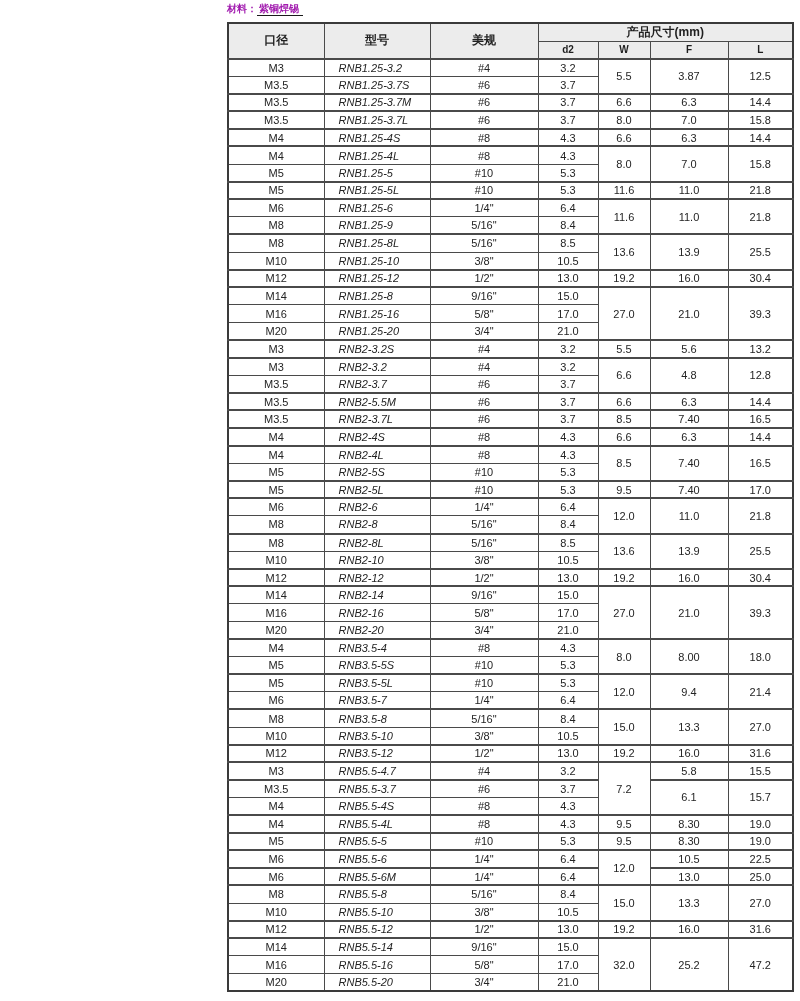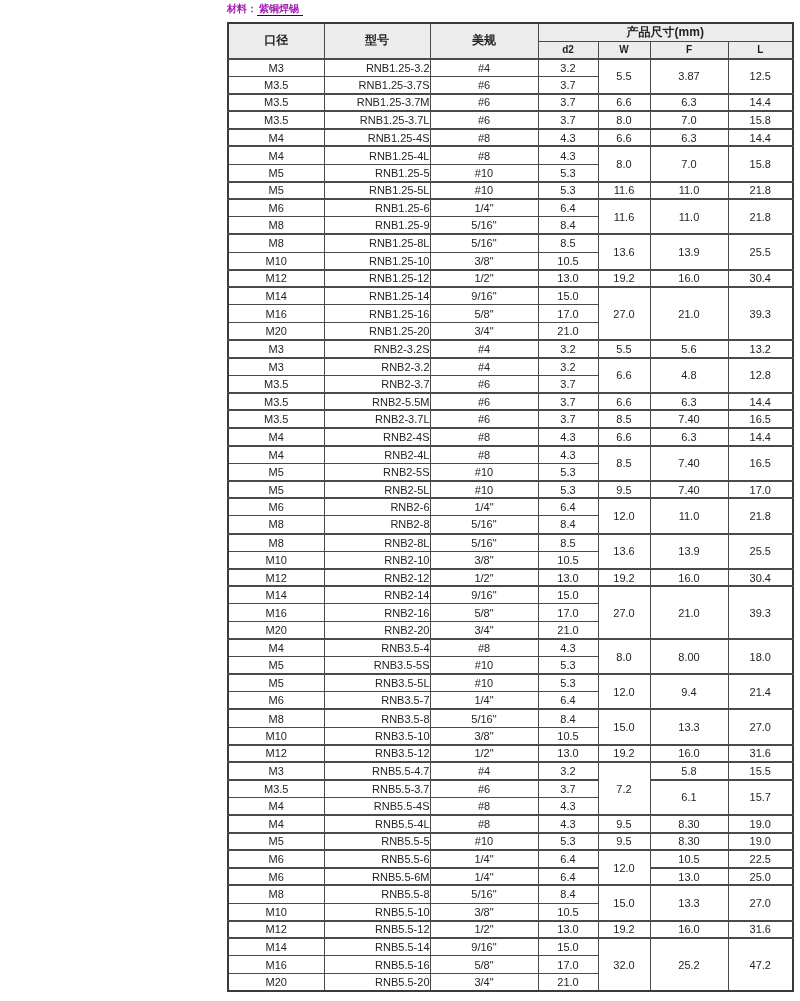--- a/index.html
+++ b/index.html
@@ -59,22 +59,23 @@
   table.spec tbody tr { height: 17.6px; }
   table.spec td {
     font-size: 11px;
     font-weight: 400;
     color: #242424;
     text-align: center;
     vertical-align: middle;
     background: #ffffff;
   }
   table.spec td.c1 {
-    text-align: right;
+    text-align: left;
     padding-left: 14px;
+    font-style: italic;
   }
   
   table.spec tbody tr.gs td { border-top-width: 2px; }
 </style>
 </head>
 <body>
 
 <div class="page">
 
   <div class="title">
@@ -206,21 +207,21 @@
           <td class="c0">M12</td>
           <td class="c1">RNB1.25-12</td>
           <td class="c2">1/2"</td>
           <td class="c3">13.0</td>
           <td class="c4">19.2</td>
           <td class="c5">16.0</td>
           <td class="c6">30.4</td>
         </tr>
         <tr class="gs">
           <td class="c0">M14</td>
-          <td class="c1">RNB1.25-14</td>
+          <td class="c1">RNB1.25-8</td>
           <td class="c2">9/16"</td>
           <td class="c3">15.0</td>
           <td rowspan="3" class="c4">27.0</td>
           <td rowspan="3" class="c5">21.0</td>
           <td rowspan="3" class="c6">39.3</td>
         </tr>
         <tr>
           <td class="c0">M16</td>
           <td class="c1">RNB1.25-16</td>
           <td class="c2">5/8"</td>

